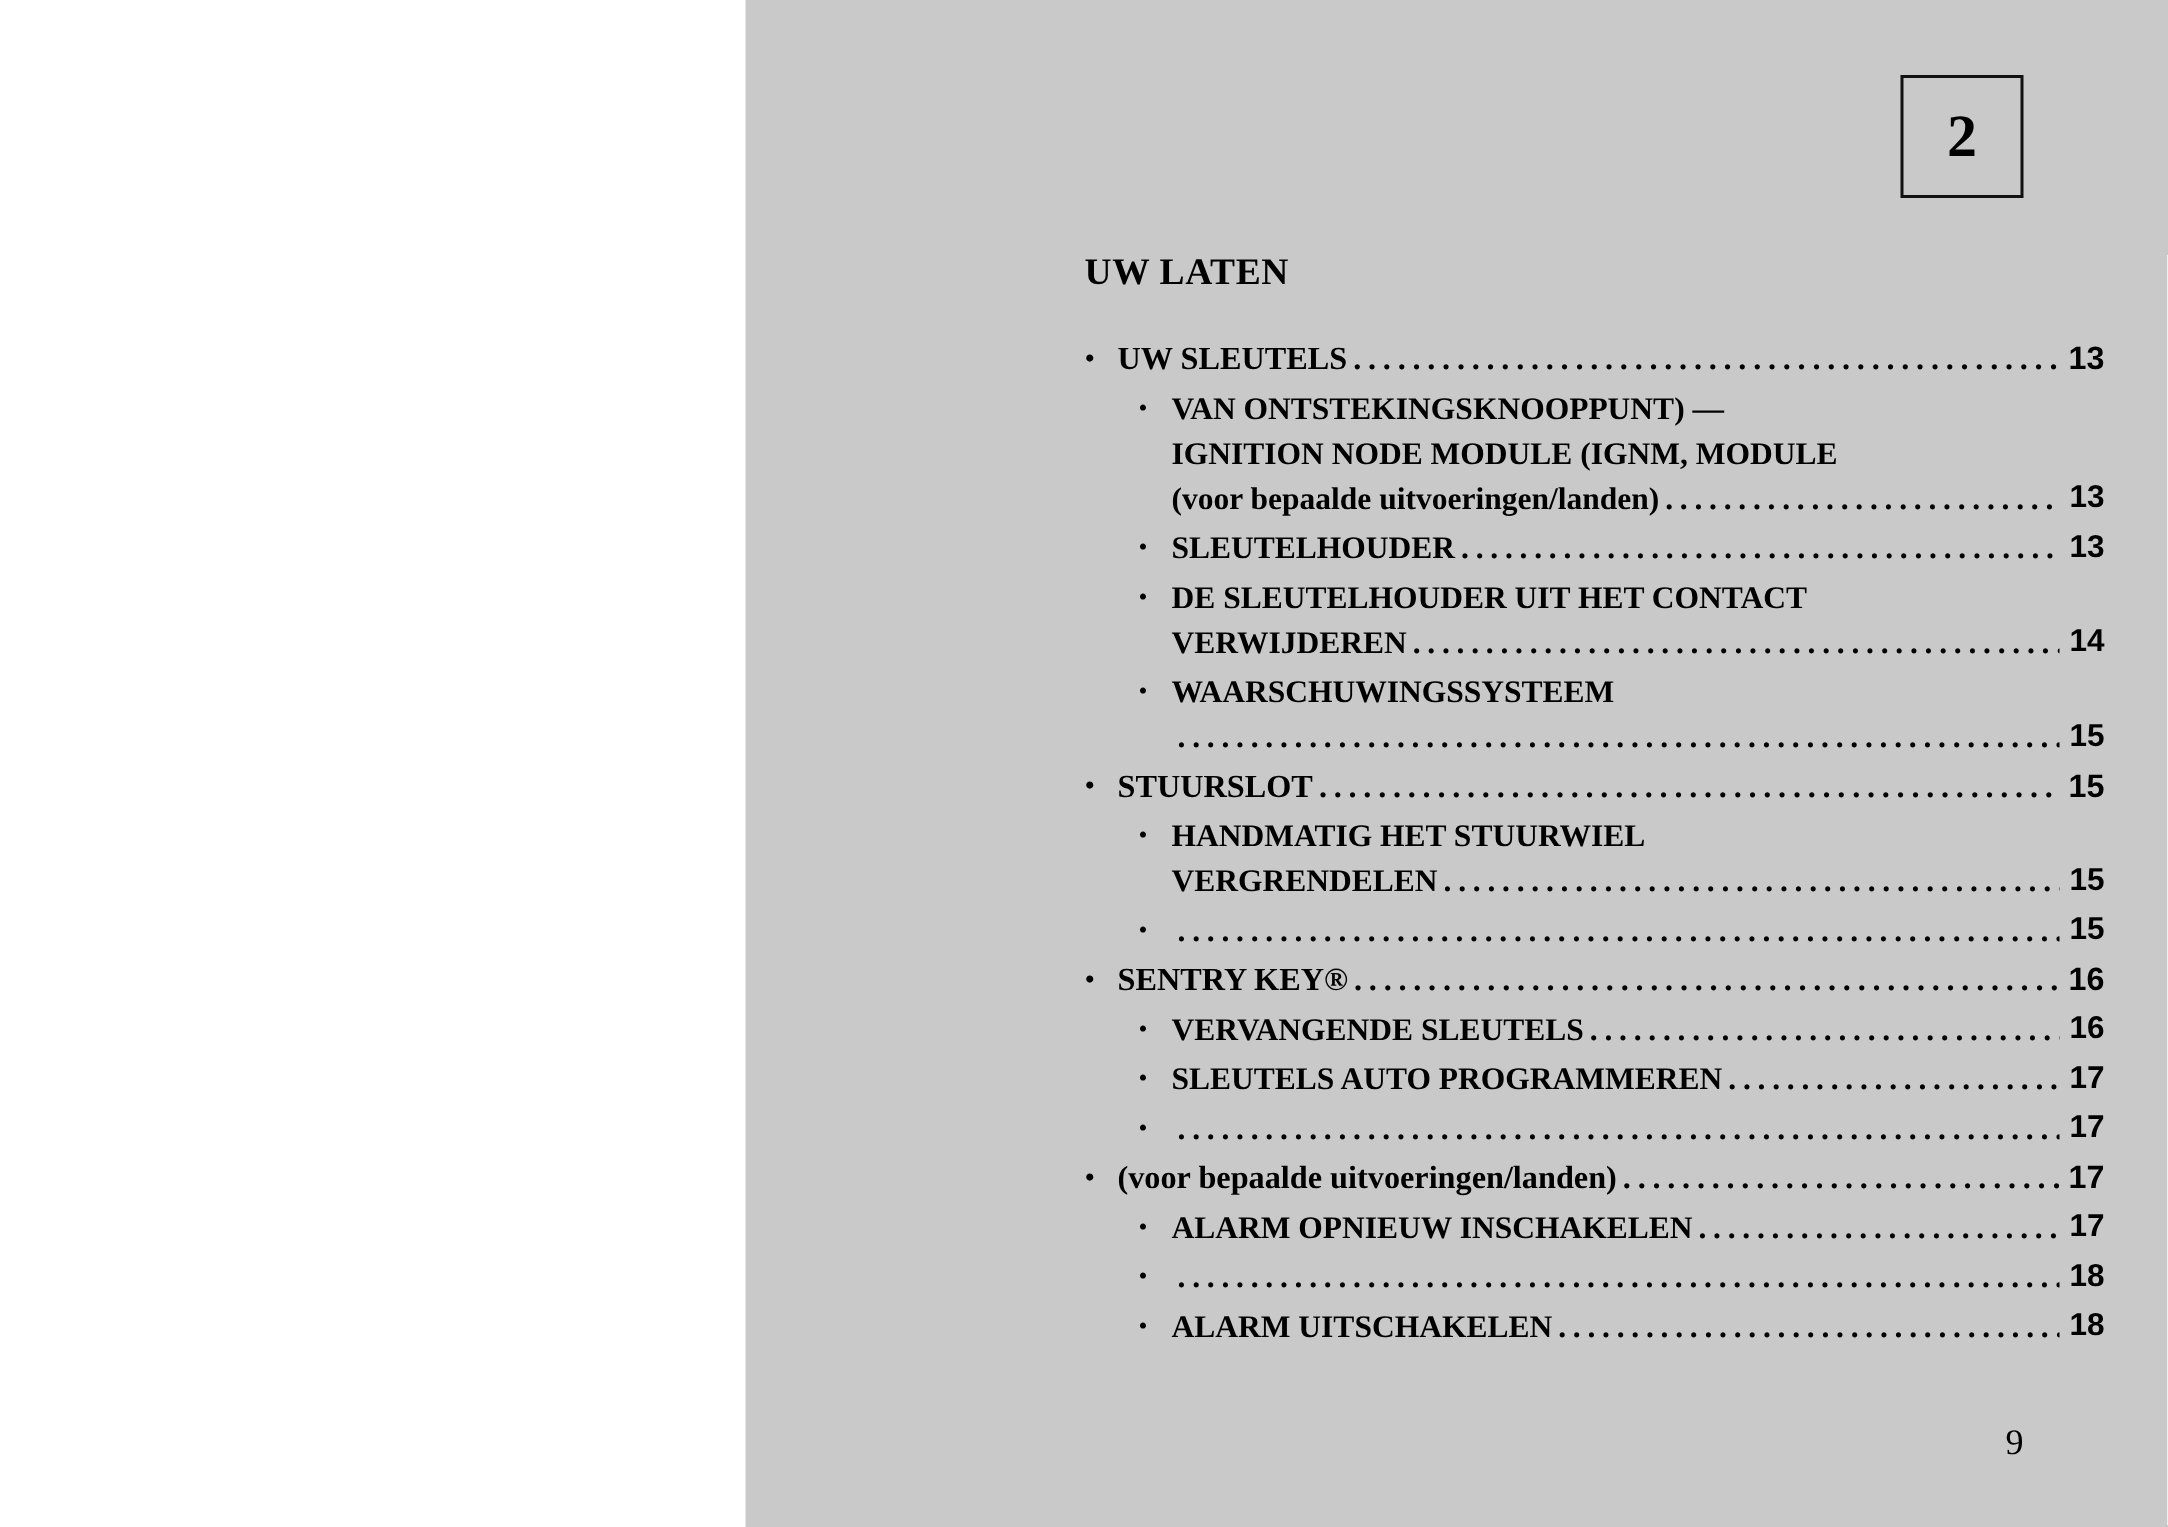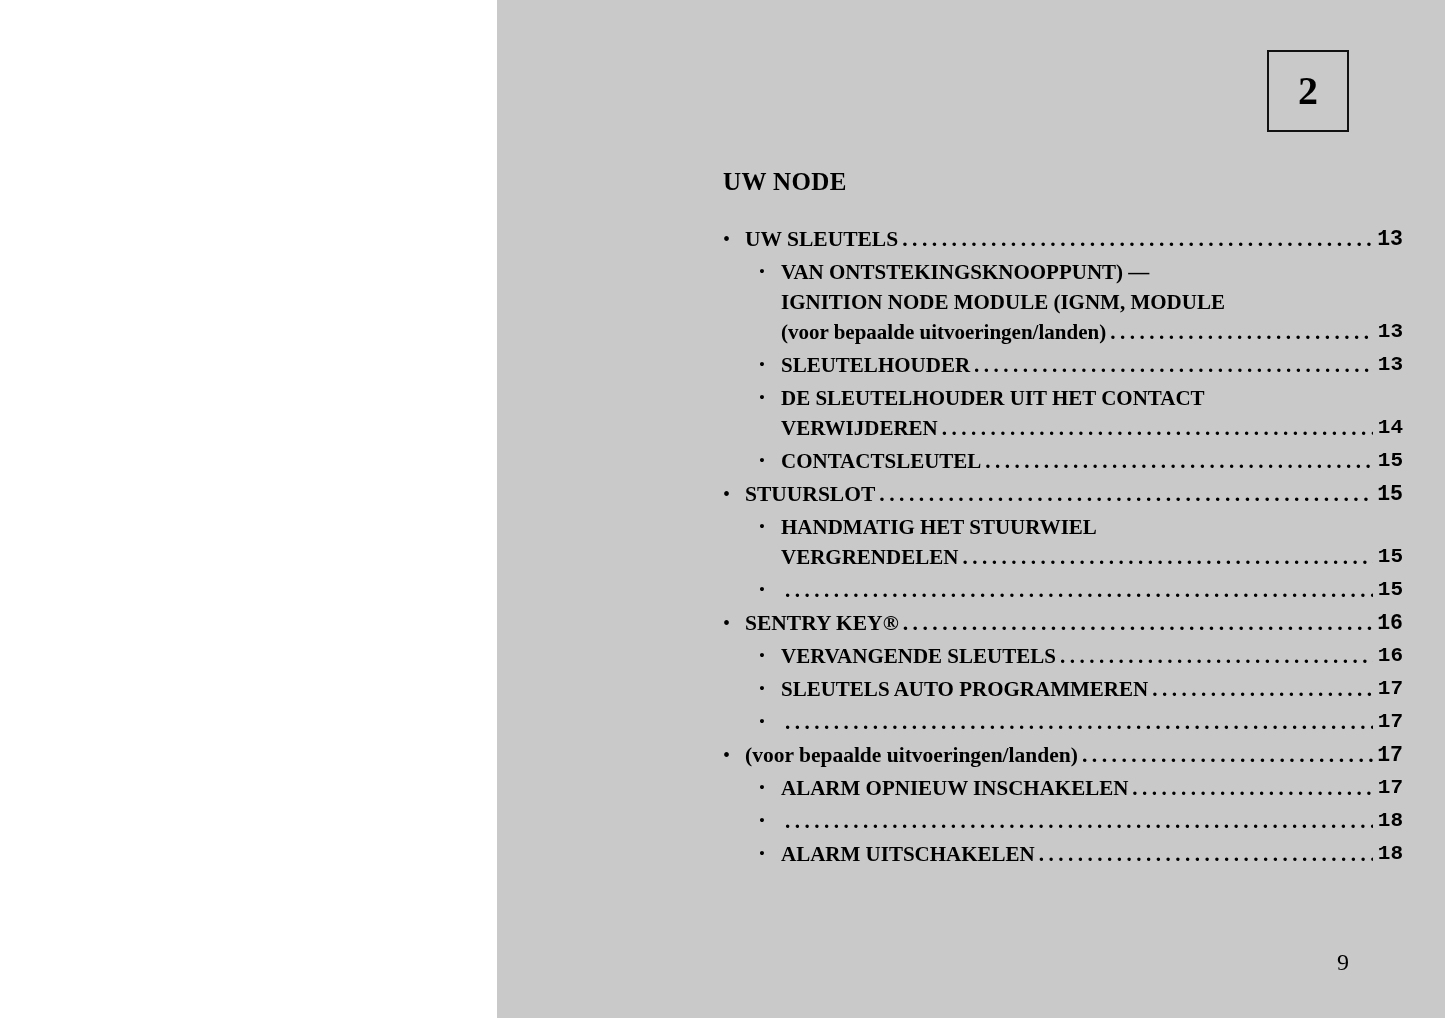--- a/index.html
+++ b/index.html
@@ -114,21 +114,21 @@
     flex: 1 1 auto;
     overflow: hidden;
     white-space: nowrap;
     letter-spacing: 4.5px;
     font-size: 21px;
     margin: 0 2px 0 4px;
     color: #000000;
   }
   .pageno {
     flex: 0 0 auto;
-    font-family: Liberation Mono, monospace;
+    font-family: Liberation Sans, sans-serif;
     font-weight: bold;
     font-size: 21px;
     color: #000000;
     text-align: right;
     min-width: 28px;
   }
   .entry.level-1 .lastline .dots,
   .entry.level-1 .lastline .pageno,
   .entry.level-1 .entry-body {
     font-size: 21.5px;
@@ -148,21 +148,21 @@
 <div class="page">
 
   <div class="left-blank"></div>
 
   <div class="right-panel">
 
     <div class="chapter-box">
       <span class="chapter-number">2</span>
     </div>
 
-    <div class="section-title">UW NODE</div>
+    <div class="section-title">UW LATEN</div>
 
     <div class="toc" id="toc-root">
         <div class="entry level-1">
           <span class="bullet">•</span>
           <div class="entry-body">
             <div class="lastline">
               <span class="label">UW SLEUTELS</span>
               <span class="dots">................................................................................</span>
               <span class="pageno">13</span>
             </div>
@@ -197,22 +197,22 @@
             <div class="lastline">
               <span class="label">VERWIJDEREN</span>
               <span class="dots">................................................................................</span>
               <span class="pageno">14</span>
             </div>
           </div>
         </div>
         <div class="entry level-2">
           <span class="bullet">•</span>
           <div class="entry-body">
-            <div class="lastline">
-              <span class="label">CONTACTSLEUTEL</span>
+            <span class="line">WAARSCHUWINGSSYSTEEM</span>
+            <div class="lastline">
               <span class="dots">................................................................................</span>
               <span class="pageno">15</span>
             </div>
           </div>
         </div>
         <div class="entry level-1">
           <span class="bullet">•</span>
           <div class="entry-body">
             <div class="lastline">
               <span class="label">STUURSLOT</span>

